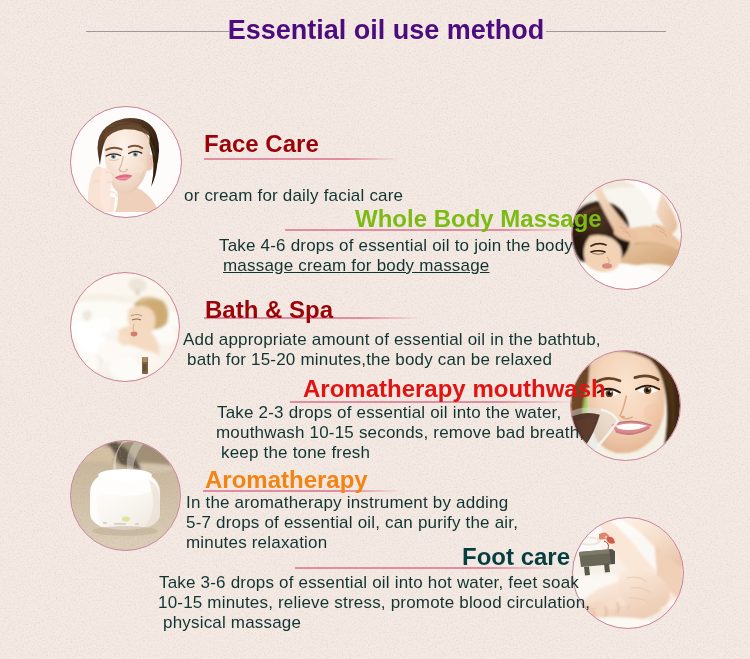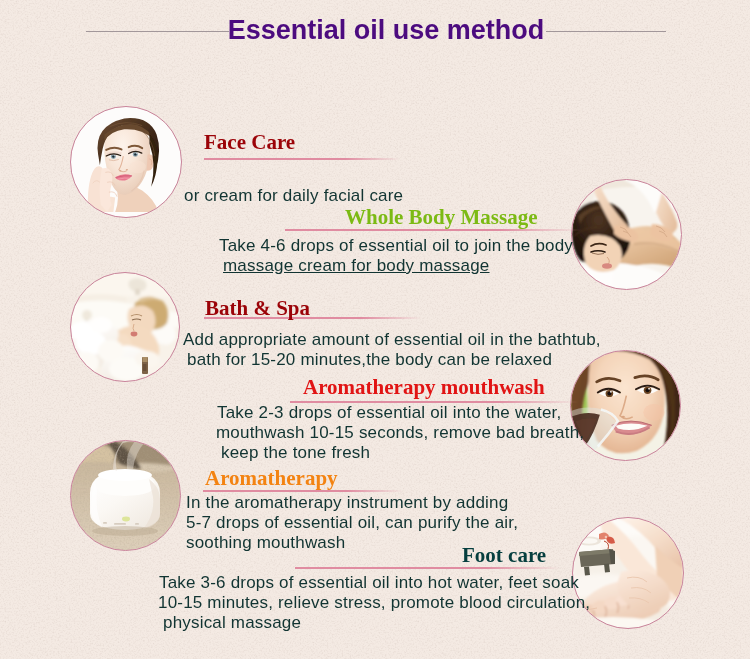--- a/index.html
+++ b/index.html
@@ -4,21 +4,21 @@
 <style>
   html,body{margin:0;padding:0;background:#f4eae3;}
   body{width:750px;height:659px;overflow:hidden;
        font-family:"Liberation Sans",sans-serif;}
   #page{position:relative;width:750px;height:659px;overflow:hidden;background:#f4eae3;}
   .noise{position:absolute;left:0;top:0;width:750px;height:659px;pointer-events:none;
          opacity:0.55;}
   .title{position:absolute;left:11px;top:15px;width:750px;text-align:center;
          font-size:27px;font-weight:bold;color:#4c0b7f;}
   .trule{position:absolute;height:1px;background:#a2979a;top:31px;}
-  .hd{position:absolute;font-weight:bold;white-space:nowrap;font-size:21px;font-family:Liberation Serif, serif;}
+  .hd{position:absolute;font-weight:bold;white-space:nowrap;font-size:24px;}
   .hdline{position:absolute;height:1.6px;
          background:linear-gradient(to right,#e08ca1 0%,#e08ca1 72%,rgba(224,140,161,0) 100%);}
   .tx{position:absolute;color:#113432;white-space:pre;font-size:17px;letter-spacing:0.19px;}
   .ph{position:absolute;border-radius:50%;overflow:hidden;}
   .ring{position:absolute;border-radius:50%;border:1.6px solid #c9849b;box-sizing:border-box;}
 </style>
 </head>
 <body>
 
 <div id="page">
@@ -462,40 +462,40 @@
 
   <div class="trule" style="left:86px;width:143px;"></div>
   <div class="trule" style="left:546px;width:120px;"></div>
   <div class="title">Essential oil use method</div>
 
   <div class="hdline" style="left:204px;top:158px;width:196px;"></div>
   <div class="hd" style="left: 204px; top: 130px; color: rgb(155, 3, 8);">Face Care</div>
   <div class="tx" style="left:184px;top:186px;">or cream for daily facial care</div>
 
   <div class="hdline" style="left:285px;top:229px;width:297px;"></div>
-  <div class="hd" style="left: 345px; top: 205px; color: rgb(124, 186, 20);">Whole Body Massage</div>
+  <div class="hd" style="left: 355px; top: 205px; color: rgb(124, 186, 20);">Whole Body Massage</div>
   <div class="tx" style="left:219px;top:236px;">Take 4-6 drops of essential oil to join the body</div>
   <div class="tx" style="left:223px;top:256px;text-decoration:underline;">massage cream for body massage</div>
 
   <div class="hdline" style="left:204px;top:317px;width:218px;"></div>
   <div class="hd" style="left: 205px; top: 296px; color: rgb(155, 3, 8);">Bath &amp; Spa</div>
   <div class="tx" style="left:183px;top:330px;">Add appropriate amount of essential oil in the bathtub,</div>
   <div class="tx" style="left:187px;top:350px;">bath for 15-20 minutes,the body can be relaxed</div>
 
   <div class="hdline" style="left:290px;top:401px;width:288px;"></div>
   <div class="hd" style="left: 303px; top: 375px; color: rgb(225, 20, 20);">Aromatherapy mouthwash</div>
   <div class="tx" style="left:217px;top:403px;">Take 2-3 drops of essential oil into the water,</div>
   <div class="tx" style="left:216px;top:423px;text-align:right;">mouthwash 10-15 seconds, remove bad breath,</div>
   <div class="tx" style="left:221px;top:443px;">keep the tone fresh</div>
 
   <div class="hdline" style="left:203px;top:490px;width:200px;"></div>
   <div class="hd" style="left: 205px; top: 466px; color: rgb(243, 131, 18);">Aromatherapy</div>
   <div class="tx" style="left:186px;top:493px;">In the aromatherapy instrument by adding</div>
   <div class="tx" style="left:186px;top:513px;">5-7 drops of essential oil, can purify the air,</div>
-  <div class="tx" style="left:186px;top:533px;">soothing mouthwash</div>
+  <div class="tx" style="left:186px;top:533px;">minutes relaxation</div>
 
   <div class="hdline" style="left:295px;top:567px;width:265px;"></div>
   <div class="hd" style="left: 462px; top: 543px; color: rgb(5, 62, 62);">Foot care</div>
   <div class="tx" style="left:159px;top:573px;">Take 3-6 drops of essential oil into hot water, feet soak</div>
   <div class="tx" style="left:158px;top:593px;">10-15 minutes, relieve stress, promote blood circulation,</div>
   <div class="tx" style="left:163px;top:613px;">physical massage</div>
 
 </div>
 
 </body></html>

